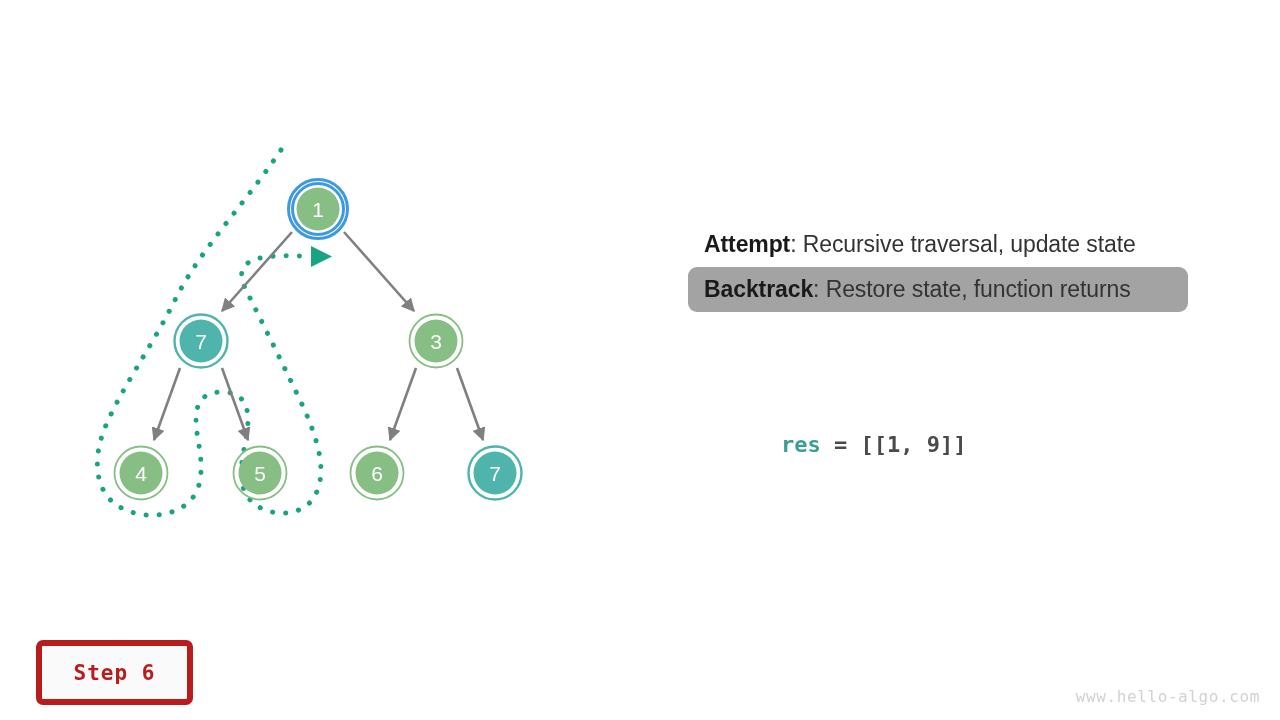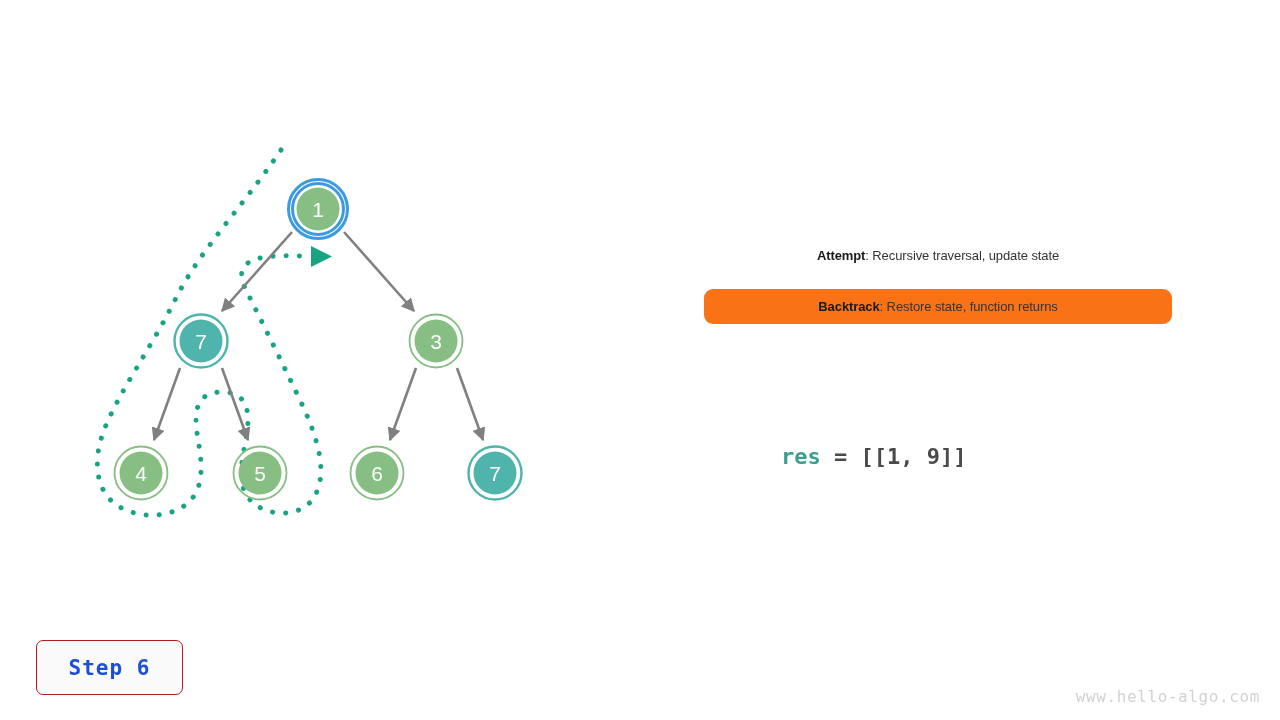--- a/index.html
+++ b/index.html
@@ -27,33 +27,32 @@
   }
 
   
   #info-panel {
     position: absolute;
     left: 688px;
     top: 222px;
     width: 500px;
   }
   .desc-line {
-    font-size: 13px;
+    font-size: 23px;
     color: #333333;
     line-height: 1.0;
     letter-spacing: -0.1px;
     white-space: nowrap;
     padding: 11px 16px;
-    margin: 16px;
+    margin: 0;
     border-radius: 9px;
     box-sizing: border-box;
-    text-align: center;
   }
   .desc-line.is-active {
-    background: #f97316;
+    background: #a3a3a3;
   }
   .desc-line .kw {
     font-weight: bold;
     color: #1a1a1a;
   }
 
   .code-line {
     font-family: "DejaVu Sans Mono", "Liberation Mono", monospace;
     font-size: 22px;
     font-weight: bold;
@@ -69,31 +68,31 @@
   .var-res  { color: #3a9e91; margin-left: 24px; }
   .code-rest { color: #4a4a4a; font-weight: bold; }
 
   
   #step-badge {
     position: absolute;
     left: 36px;
     top: 640px;
     width: 145px;
     height: 53px;
-    border: 1px solid #b91c1c;
+    border: 6px solid #b91c1c;
     border-radius: 7px;
     background: #fafafa;
     display: flex;
     align-items: center;
     justify-content: center;
     font-family: "DejaVu Sans Mono", "Liberation Mono", monospace;
     font-size: 21px;
     font-weight: bold;
     letter-spacing: 1px;
-    color: #1d4ed8;
+    color: #b91c1c;
   }
 
   
   #watermark {
     position: absolute;
     right: 20px;
     bottom: 14px;
     font-family: "DejaVu Sans Mono", "Liberation Mono", monospace;
     font-size: 16px;
     letter-spacing: 0.6px;

